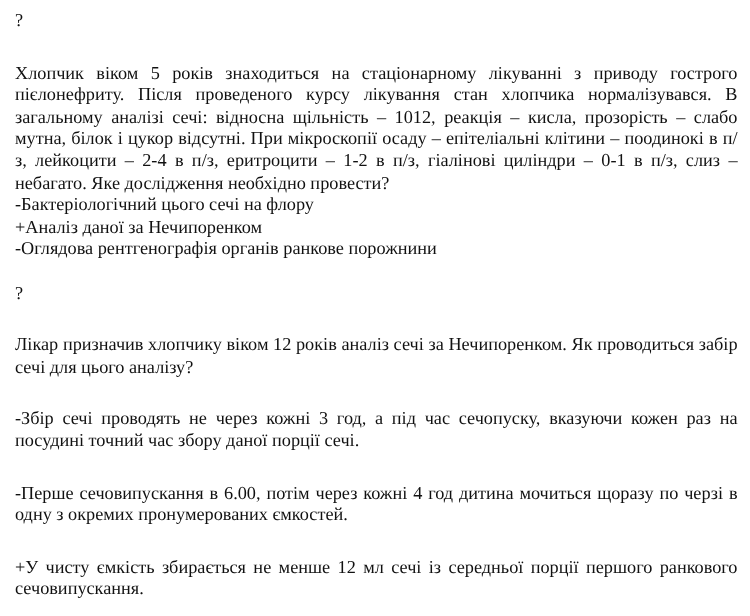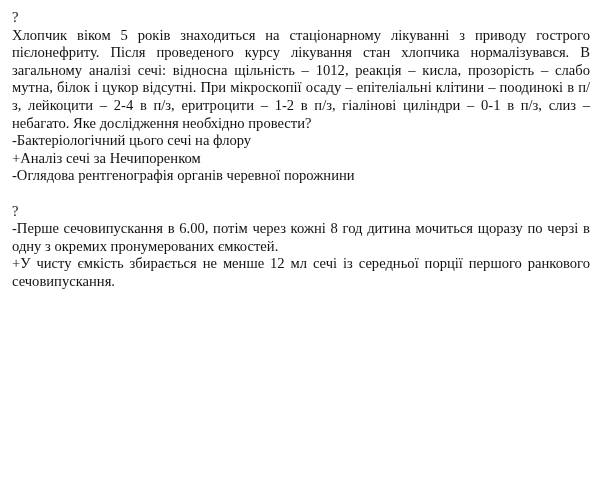--- a/index.html
+++ b/index.html
@@ -5,31 +5,33 @@
   html, body { margin: 0; padding: 0; background: #ffffff; }
   body { width: 600px; height: 493px; overflow: hidden; }
   .page {
     position: absolute; left: 12px; top: 9px; width: 578px;
     font-family: "Liberation Serif", "DejaVu Serif", serif;
     font-size: 14.6px; line-height: 17.6px; color: #111111;
   }
   .q { margin: 0; }
   .q + .q { margin-top: 17.6px; }
   .marker, .stem, .opt { display: block; }
-  .stem, .opt.just { text-align: justify; text-align-last: left; }
+  .stem, .opt.just { text-align: justify; text-align-last: left; margin-top: 24px; }
 </style>
 </head>
 <body>
 
 <div class="page">
   <div class="q">
     <span class="marker">?</span>
     <span class="stem">Хлопчик віком 5 років знаходиться на стаціонарному лікуванні з приводу гострого пієлонефриту. Після проведеного курсу лікування стан хлопчика нормалізувався. В загальному аналізі сечі: відносна щільність – 1012, реакція – кисла, прозорість – слабо мутна, білок і цукор відсутні. При мікроскопії осаду – епітеліальні клітини – поодинокі в п/з, лейкоцити – 2-4 в п/з, еритроцити – 1-2 в п/з, гіалінові циліндри – 0-1 в п/з, слиз – небагато. Яке дослідження необхідно провести?</span>
     <span class="opt">-Бактеріологічний цього сечі на флору</span>
-    <span class="opt">+Аналіз сечі за Нечипоренком</span>
-    <span class="opt">-Оглядова рентгенографія органів черевної порожнини</span>
+    <span class="opt">+Аналіз даної за Нечипоренком</span>
+    <span class="opt">-Оглядова рентгенографія органів ранкове порожнини</span>
   </div>
   <div class="q">
     <span class="marker">?</span>
-    <span class="opt just">-Перше сечовипускання в 6.00, потім через кожні 8 год дитина мочиться щоразу по черзі в одну з окремих пронумерованих ємкостей.</span>
+    <span class="stem">Лікар призначив хлопчику віком 12 років аналіз сечі за Нечипоренком. Як проводиться забір сечі для цього аналізу?</span>
+    <span class="opt just">-Збір сечі проводять не через кожні 3 год, а під час сечопуску, вказуючи кожен раз на посудині точний час збору даної порції сечі.</span>
+    <span class="opt just">-Перше сечовипускання в 6.00, потім через кожні 4 год дитина мочиться щоразу по черзі в одну з окремих пронумерованих ємкостей.</span>
     <span class="opt just">+У чисту ємкість збирається не менше 12 мл сечі із середньої порції першого ранкового сечовипускання.</span>
   </div>
 </div>
 
 </body></html>

